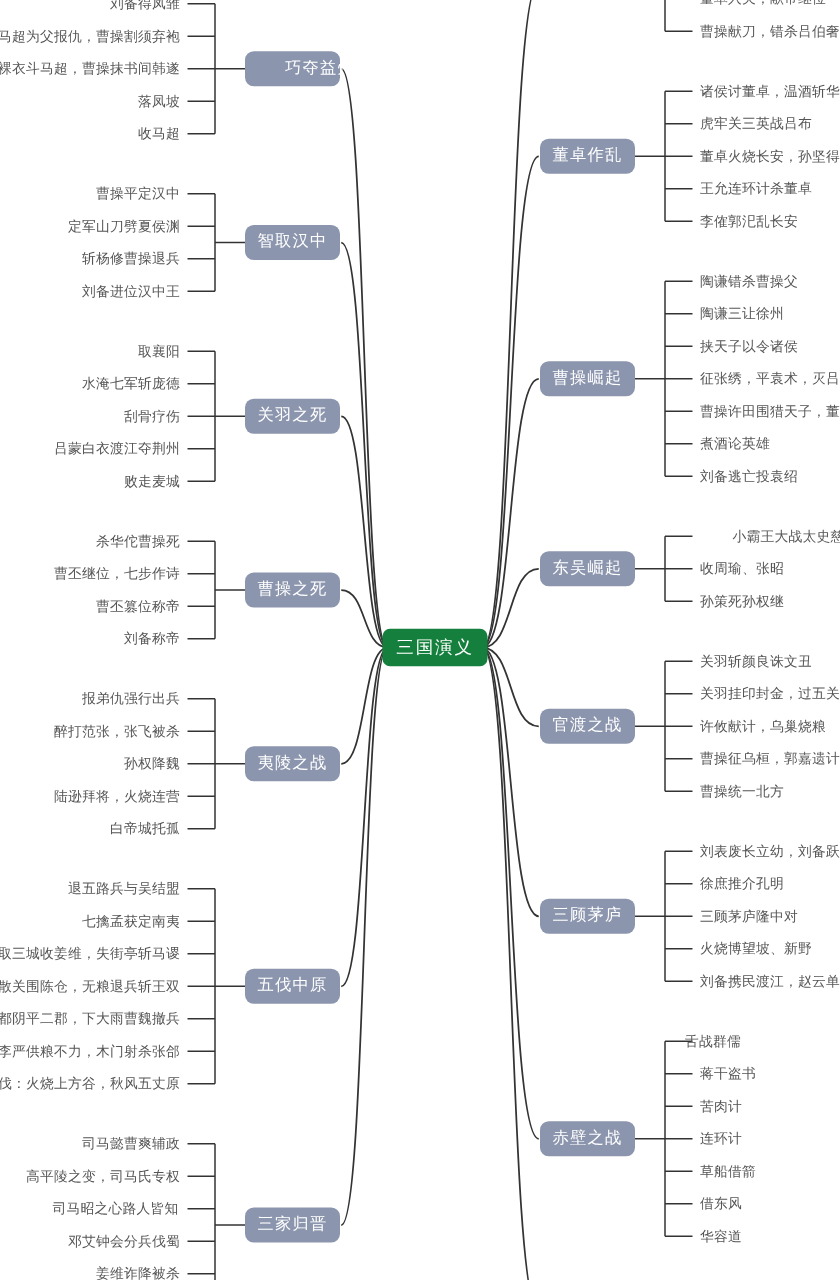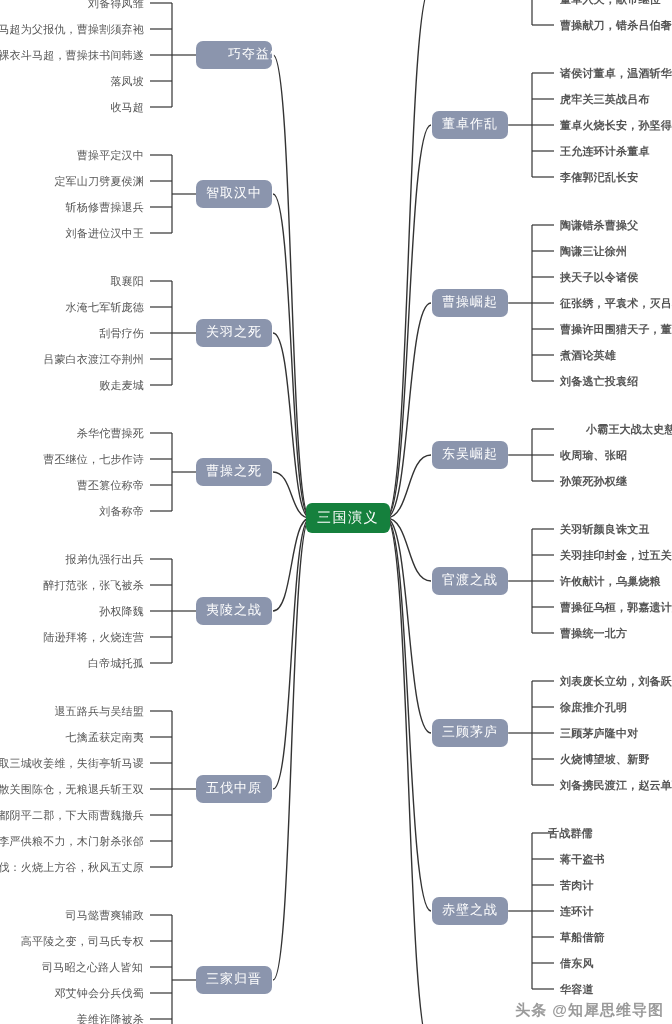--- a/index.html
+++ b/index.html
@@ -38,21 +38,21 @@
     box-shadow:0 0 0 0 rgba(0,0,0,0);
   }
   .leaf{
     position:absolute;
     font-size:11px;
     color:#555555;
     white-space:nowrap;
     transform:translateY(-50%);
     letter-spacing:0.2px;
   }
-  .leaf.right{text-align:right;font-weight:bold;}
+  .leaf.right{text-align:right;}
   .leaf.left{text-align:right;}
   .watermark{
     position:absolute;
     right:8px;bottom:4px;
     font-size:15px;
     color:#8a8a8a;
     letter-spacing:1px;
     font-weight:bold;
     opacity:.85;
     white-space:nowrap;
@@ -261,14 +261,13 @@
       <div class="leaf left" style="top: 841px; left: -37px; width: 181px;">四伐：李严供粮不力，木门射杀张郃</div>
       <div class="leaf left" style="top: 867px; left: -15px; width: 159px;">五伐：火烧上方谷，秋风五丈原</div>
       <div class="node" style="top: 980px; left: 196px; width: 76px;">三家归晋</div>
       <div class="leaf left" style="top: 915px; left: 64px; width: 80px;">司马懿曹爽辅政</div>
       <div class="leaf left" style="top: 941px; left: 19px; width: 125px;">高平陵之变，司马氏专权</div>
       <div class="leaf left" style="top: 967px; left: 41px; width: 103px; text-align: center;">司马昭之心路人皆知</div>
       <div class="leaf left" style="top: 993px; left: 52px; width: 92px;">邓艾钟会分兵伐蜀</div>
       <div class="leaf left" style="top: 1019px; left: 75px; width: 69px;">姜维诈降被杀</div>
       <div class="node root" style="left: 306px; top: 518px; width: 84px; background: #15803d;">三国演义</div>
     </div>
-  <div class="watermark">头条 @知犀思维导图</div>
 </div>
 
 </body></html>

